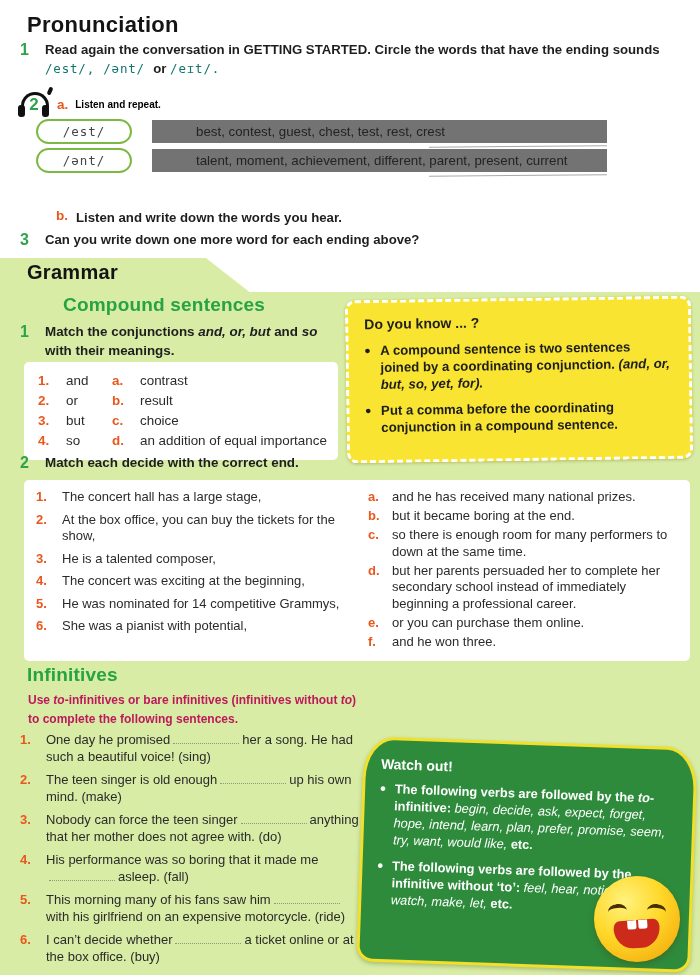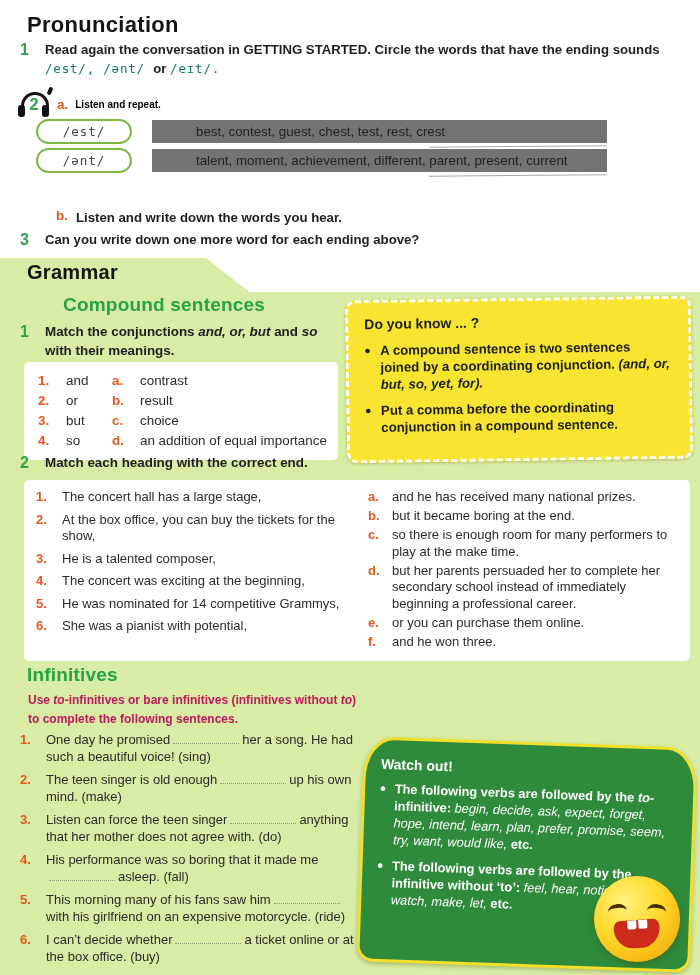--- a/index.html
+++ b/index.html
@@ -193,21 +193,21 @@
       <div class="note-bullet">
         <div class="nb-text"><span class="rich">A compound sentence is two sentences joined by a coordinating conjunction. </span><i class="rich">(and, or, but, so, yet, for).</i></div>
       </div>
       <div class="note-bullet">
         <div class="nb-text">Put a comma before the coordinating conjunction in a compound sentence.</div>
       </div>
     </div>
 
     <div class="gex gex2">
       <span class="ex-num">2</span>
-      <span class="ex-text">Match each heading with the correct end.</span>
+      <span class="ex-text">Match each decide with the correct end.</span>
     </div>
 
     <div class="end-box">
       <div class="beg-col">
         <div class="li">
             <span class="o-num">1.</span>
             <span class="it-text">The concert hall has a large stage,</span>
           </div>
         <div class="li">
             <span class="o-num">2.</span>
@@ -234,21 +234,21 @@
         <div class="li">
             <span class="o-num">a.</span>
             <span class="it-text">and he has received many national prizes.</span>
           </div>
         <div class="li">
             <span class="o-num">b.</span>
             <span class="it-text">but it became boring at the end.</span>
           </div>
         <div class="li">
             <span class="o-num">c.</span>
-            <span class="it-text">so there is enough room for many performers to play at the make time.</span>
+            <span class="it-text">so there is enough room for many performers to down at the same time.</span>
           </div>
         <div class="li">
             <span class="o-num">d.</span>
             <span class="it-text">but her parents persuaded her to complete her secondary school instead of immediately beginning a professional career.</span>
           </div>
         <div class="li">
             <span class="o-num">e.</span>
             <span class="it-text">or you can purchase them online.</span>
           </div>
         <div class="li">
@@ -266,21 +266,21 @@
       <div class="inf-item">
           <span class="o-num">1.</span>
           <span class="it-text"><span class="rich">One day he promised</span><span class="blank"></span><span class="rich">her a song. He had such a beautiful voice! (sing)</span></span>
         </div>
       <div class="inf-item">
           <span class="o-num">2.</span>
           <span class="it-text"><span class="rich">The teen singer is old enough</span><span class="blank"></span><span class="rich">up his own mind. (make)</span></span>
         </div>
       <div class="inf-item">
           <span class="o-num">3.</span>
-          <span class="it-text"><span class="rich">Listen can force the teen singer</span><span class="blank"></span><span class="rich">anything that her mother does not agree with. (do)</span></span>
+          <span class="it-text"><span class="rich">Nobody can force the teen singer</span><span class="blank"></span><span class="rich">anything that her mother does not agree with. (do)</span></span>
         </div>
       <div class="inf-item">
           <span class="o-num">4.</span>
           <span class="it-text"><span class="rich">His performance was so boring that it made me</span><span class="blank"></span><span class="rich">asleep. (fall)</span></span>
         </div>
       <div class="inf-item">
           <span class="o-num">5.</span>
           <span class="it-text"><span class="rich">This morning many of his fans saw him</span><span class="blank"></span><span class="rich">with his girlfriend on an expensive motorcycle. (ride)</span></span>
         </div>
       <div class="inf-item">

